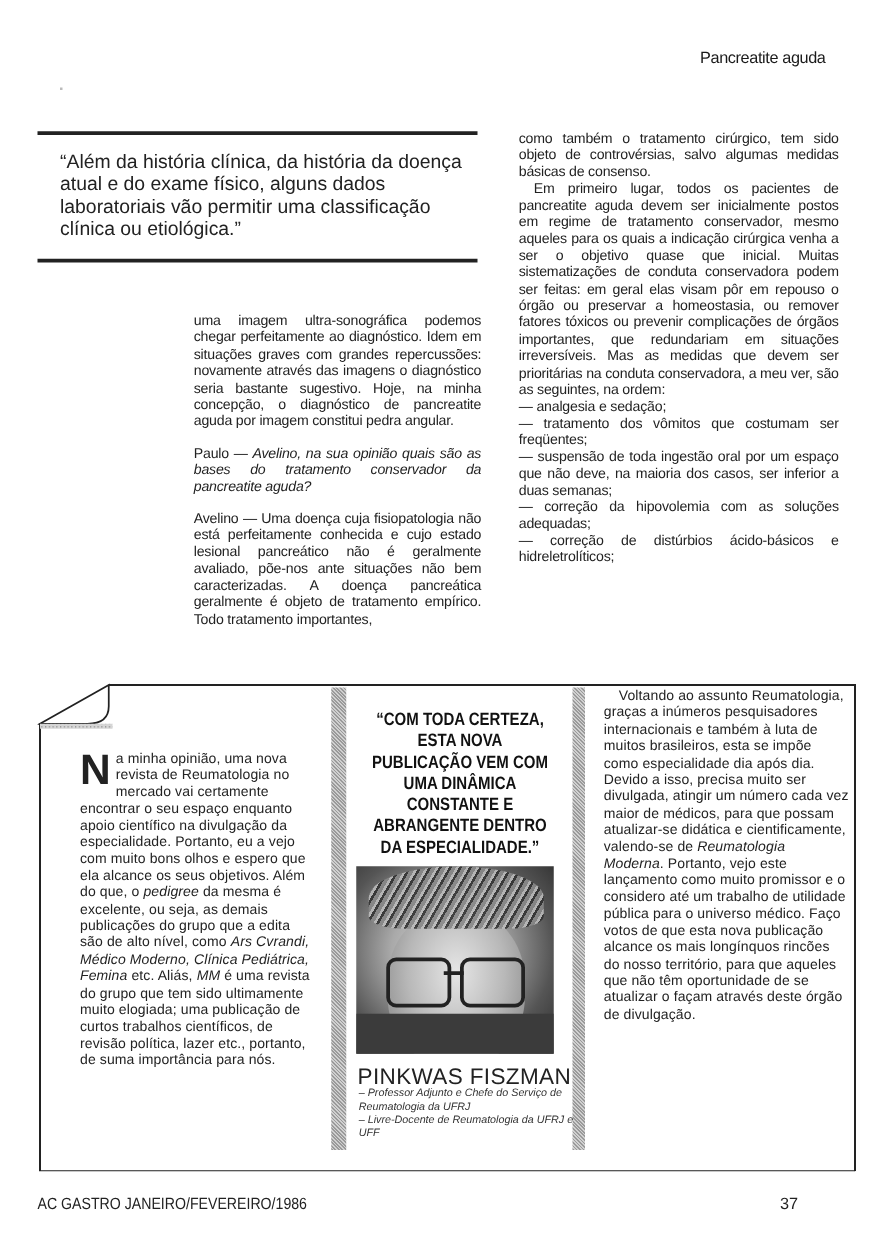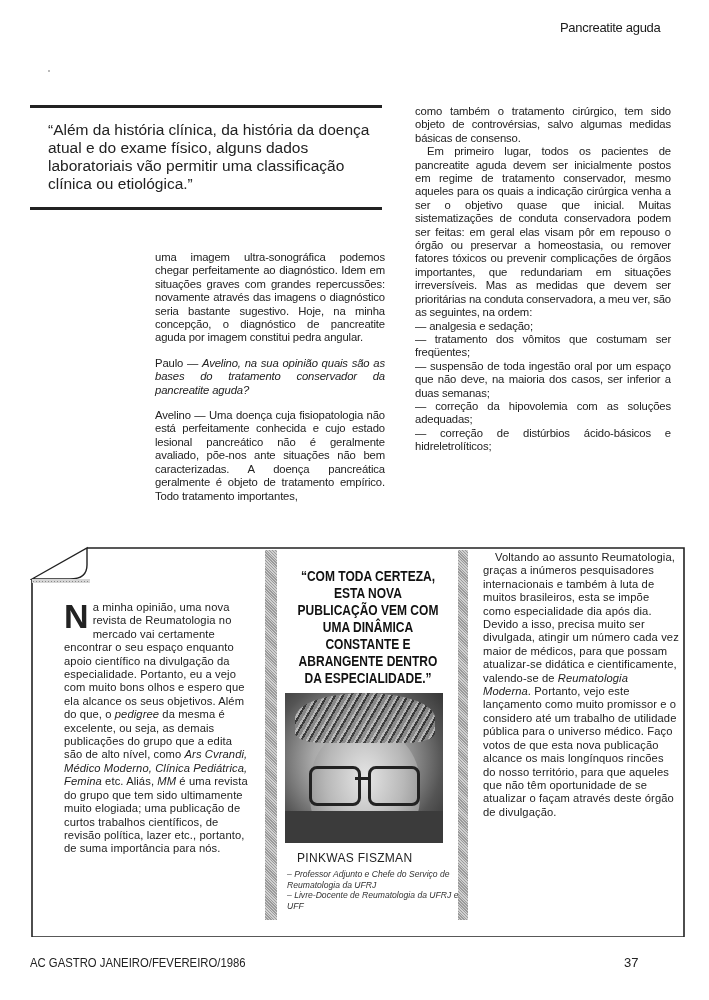--- a/index.html
+++ b/index.html
@@ -1,18 +1,18 @@
 <!DOCTYPE html>
 <html><head>
 <meta charset="utf-8">
 <style>
   html, body { margin: 0; padding: 0; background: #fff; }
   body { width: 709px; height: 1000px; position: relative; overflow: hidden; color: #1a1a1a; font-family: "Liberation Sans", sans-serif; }
   .abs { position: absolute; }
-  .running-head { left: 560px; top: 20px; font-size: 13px; letter-spacing: -0.3px; }
+  .running-head { left: 560px; top: 38px; font-size: 13px; letter-spacing: -0.3px; }
   .stray-dot { left: 48px; top: 70px; width: 2px; height: 2px; background: #bbb; }
 
   
   .pq-rule { left: 30px; width: 352px; height: 3px; background: #222; }
   .pq-rule.top { top: 105px; }
   .pq-rule.bottom { top: 207px; }
   .pullquote { left: 48px; top: 121px; width: 330px; font-size: 15.5px; line-height: 18px; color: #222; }
 
   .col { font-size: 11.3px; line-height: 13.4px; letter-spacing: -0.15px; text-align: justify; color: #222; }
   .col p { margin: 0; }
@@ -33,21 +33,21 @@
   .shade-right { left: 458px; top: 550px; width: 10px; height: 370px; }
   .feat-quote { left: 280px; top: 568px; width: 176px; text-align: center; font-family: "Liberation Sans", sans-serif; font-size: 14.3px; line-height: 17px; font-weight: bold; transform: scaleX(0.84); transform-origin: center top; color: #111; }
   .photo { left: 285px; top: 693px; width: 158px; height: 150px; background: radial-gradient(ellipse at 45% 45%, #d8d8d8 0%, #a9a9a9 35%, #555 70%, #2a2a2a 100%); overflow: hidden; }
   .photo .hair { position: absolute; left: 10px; top: 0; width: 140px; height: 50px; background: repeating-linear-gradient(120deg, #333 0 2px, #888 2px 5px, #bbb 5px 7px); border-radius: 50% 50% 20% 20%; opacity: 0.9; }
   .photo .face { position: absolute; left: 25px; top: 35px; width: 110px; height: 125px; border-radius: 45%; background: radial-gradient(ellipse at 50% 40%, #e6e6e6 0%, #b8b8b8 50%, #7a7a7a 100%); }
   .photo .lens { position: absolute; top: 73px; width: 46px; height: 34px; border: 3px solid #222; border-radius: 8px; }
   .photo .lens.l { left: 24px; }
   .photo .lens.r { left: 83px; }
   .photo .bridge { position: absolute; left: 70px; top: 84px; width: 16px; height: 3px; background: #222; }
   .photo .jacket { position: absolute; left: 0; top: 118px; width: 158px; height: 40px; background: #3b3b3b; }
-  .name { left: 297px; top: 851px; font-size: 12px; letter-spacing: 0.3px; color: #222; }
+  .name { left: 286px; top: 851px; font-size: 18px; letter-spacing: 0.3px; color: #222; }
   .cred { left: 287px; top: 869px; width: 172px; font-size: 8.6px; line-height: 10.5px; font-style: italic; color: #333; }
   .feat-right { left: 483px; top: 551px; width: 196px; font-size: 11.2px; line-height: 13.4px; color: #222; letter-spacing: 0.1px; }
   .feat-right .indent { text-indent: 12px; }
 
   .footer-left { left: 30px; top: 955px; font-size: 13px; transform: scaleX(0.87); transform-origin: left top; color: #222; }
   .footer-right { left: 624px; top: 955px; font-size: 13px; color: #222; }
 </style>
 </head>
 <body>
 

